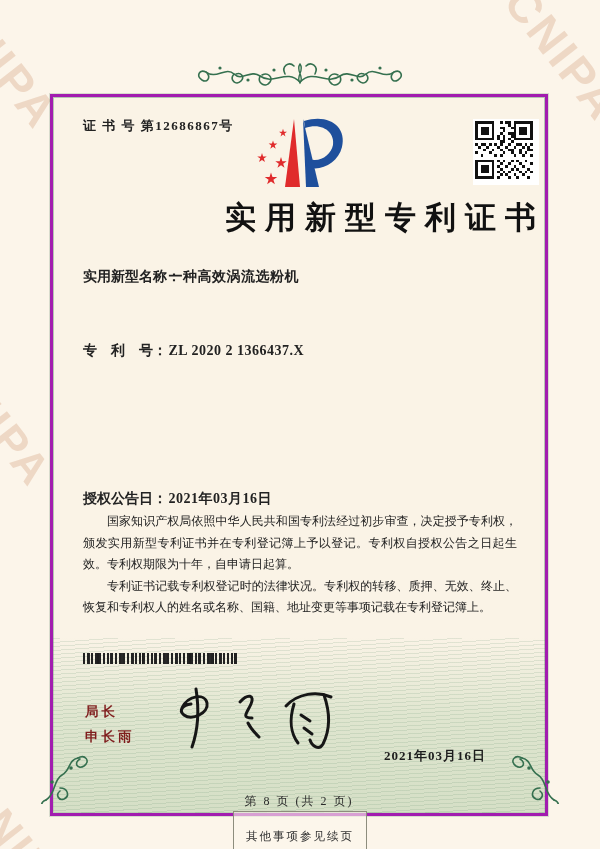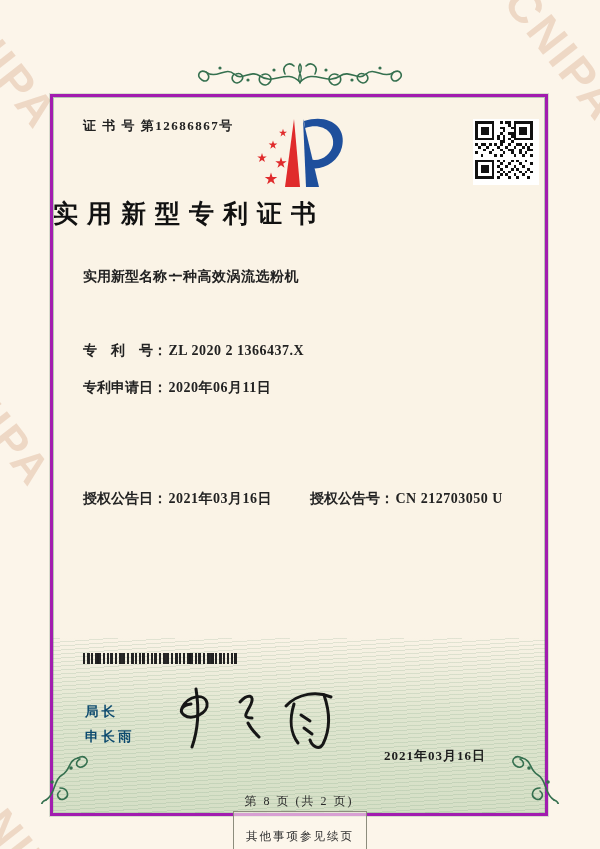--- a/index.html
+++ b/index.html
@@ -32,41 +32,41 @@
   }
   
   .orn-top{position:absolute;left:50%;top:52px;transform:translateX(-50%);}
   .orn-bl{position:absolute;left:38px;top:752px;}
   .orn-br{position:absolute;left:504px;top:752px;transform:scaleX(-1);}
   
   .cert-no{position:absolute;left:30px;top:20px;font-size:13px;letter-spacing:1.5px;font-weight:600;color:#222;}
   .logo{position:absolute;left:194px;top:14px;}
   .qr{position:absolute;right:6px;top:22px;width:62px;height:62px;background:#fff;padding:2px;}
   .title{
-    position:absolute;left:0;right:0;top:100px;text-align:left;
-    font-size:25px;font-weight:700;letter-spacing:9px;color:#111;
+    position:absolute;left:0;right:0;top:100px;text-align:right;
+    font-size:31px;font-weight:700;letter-spacing:9px;color:#111;
   }
   
   .frow{position:absolute;left:30px;right:26px;font-size:14px;line-height:20px;white-space:nowrap;}
   .flabel{display:inline-block;width:82px;font-weight:700;color:#222;text-align:justify;}
   .fvalue{font-weight:600;color:#222;letter-spacing:.5px;}
   .fpair2{position:absolute;left:227px;top:0;}
   
   .paras{position:absolute;left:30px;right:28px;top:414px;font-size:12px;line-height:1.8;text-align:justify;color:#222;}
   .paras p{margin:0;text-indent:2em;}
   
   .barcode{
     position:absolute;left:30px;top:556px;width:156px;height:11px;
     background:
       repeating-linear-gradient(90deg,#232323 0 2px,rgba(0,0,0,0) 2px 4px),
       repeating-linear-gradient(90deg,rgba(0,0,0,0) 0 5px,#2a2a2a 5px 7px,rgba(0,0,0,0) 7px 11px),
       repeating-linear-gradient(90deg,rgba(0,0,0,0) 0 13px,#1d1d1d 13px 16px,rgba(0,0,0,0) 16px 23px);
   }
   
-  .signer{position:absolute;left:32px;top:606px;font-size:13.5px;font-weight:700;letter-spacing:3px;color:#0c4a6e;}
+  .signer{position:absolute;left:32px;top:606px;font-size:13.5px;font-weight:700;letter-spacing:3px;color:#7f1d1d;}
   .signer div{margin-bottom:7px;}
   .signature{position:absolute;left:95px;top:585px;}
   .issue-date{position:absolute;left:287px;top:650px;width:190px;text-align:center;font-size:13px;font-weight:600;letter-spacing:1px;color:#1d1d1d;}
   .page-info{position:absolute;left:0;right:0;top:696px;text-align:center;font-size:12px;letter-spacing:2px;color:#2a2a2a;}
   
   .cont-note{
     position:absolute;left:50%;top:811px;transform:translateX(-50%);
     border:1px solid #8d8d7d;padding:17px 12px;font-size:11.5px;letter-spacing:2px;color:#333;
     background:rgba(252,246,235,.6);
   }
@@ -145,33 +145,29 @@
     <div class="title">实用新型专利证书</div>
 
     <div class="frow" style="top:170px;">
       <span class="flabel">实用新型名称：</span>
       <span class="fvalue">一种高效涡流选粉机</span>
     </div>
     <div class="frow" style="top:244px;">
       <span class="flabel">专　利　号：</span>
       <span class="fvalue">ZL 2020 2 1366437.X</span>
     </div>
-    <div class="frow" style="top:281px;">
-      <span class="flabel">专利申请日：</span>
-      <span class="fvalue">2020年06月11日</span>
-    </div>
     <div class="frow" style="top:392px;">
       <span class="flabel">授权公告日：</span>
       <span class="fvalue">2021年03月16日</span>
-      <span class="fpair2">
-        <span class="flabel">授权公告号：</span>
-        <span class="fvalue">CN 212703050 U</span>
-      </span>
-    </div>
-
+    </div>
+
+    <div class="paras">
+      <p>国家知识产权局依照中华人民共和国专利法经过初步审查，决定授予专利权，颁发实用新型专利证书并在专利登记簿上予以登记。专利权自授权公告之日起生效。专利权期限为十年，自申请日起算。</p>
+      <p>专利证书记载专利权登记时的法律状况。专利权的转移、质押、无效、终止、恢复和专利权人的姓名或名称、国籍、地址变更等事项记载在专利登记簿上。</p>
+    </div>
 
     <div class="barcode"></div>
 
     <div class="signer">
       <div>局长</div>
       <div>申长雨</div>
     </div>
 
     <div class="signature">
       <svg width="230" height="72" viewBox="0 0 230 72" fill="none" stroke="#161616" stroke-width="3" stroke-linecap="round" stroke-linejoin="round">

